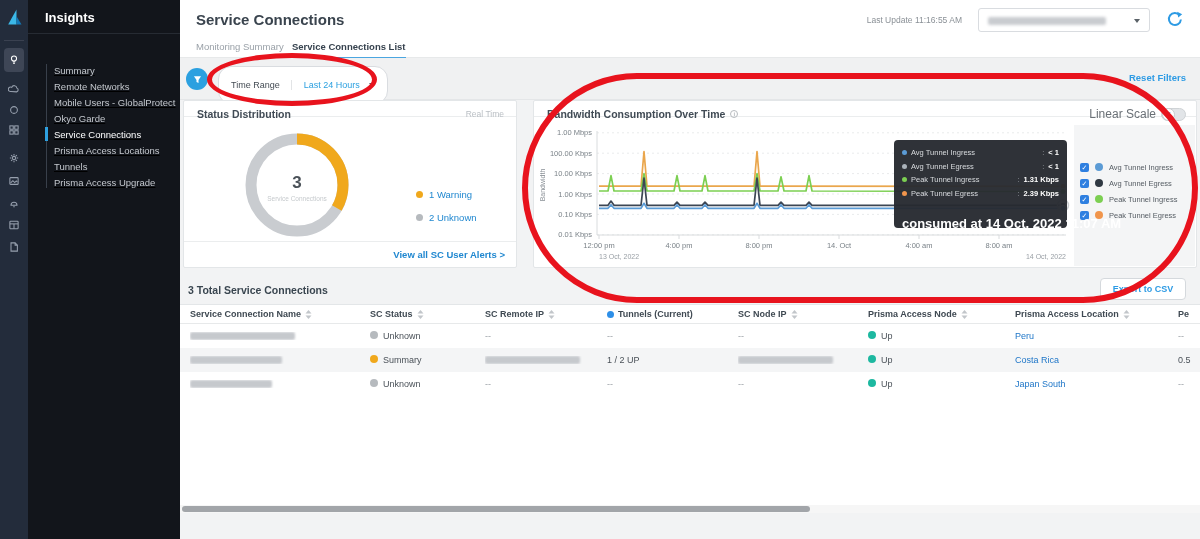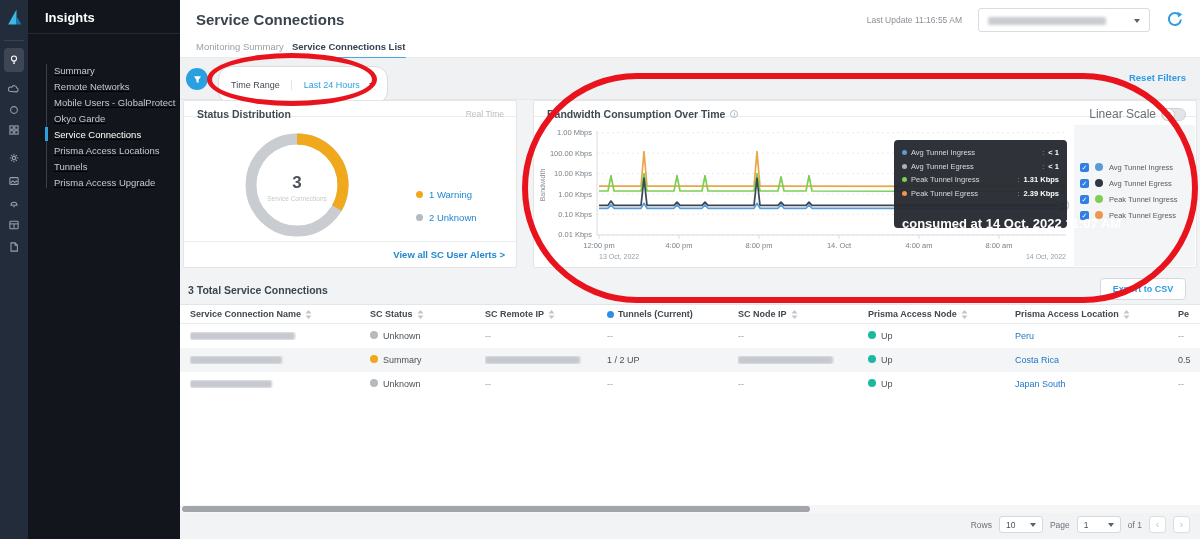--- a/index.html
+++ b/index.html
@@ -521,32 +521,17 @@
               <span>--</span>
             </div>
           </div>
         </div>
     </div>
 
     <div class="hscroll">
       <div class="hthumb"></div>
     </div>
 
-    <div class="pager">
-      <span class="pg-lbl">Rows</span>
-      <span class="pg-box">
-          <span>10</span>
-          <span class="caret"></span>
-        </span>
-      <span class="pg-lbl">Page</span>
-      <span class="pg-box">
-          <span>1</span>
-          <span class="caret"></span>
-        </span>
-      <span class="pg-lbl">of 1</span>
-      <span class="pg-btn">‹</span>
-      <span class="pg-btn">›</span>
-    </div>
   </div>
 
   <div class="oval oval-small"></div>
   <div class="oval oval-big"></div>
 </div>
 
 </body></html>

